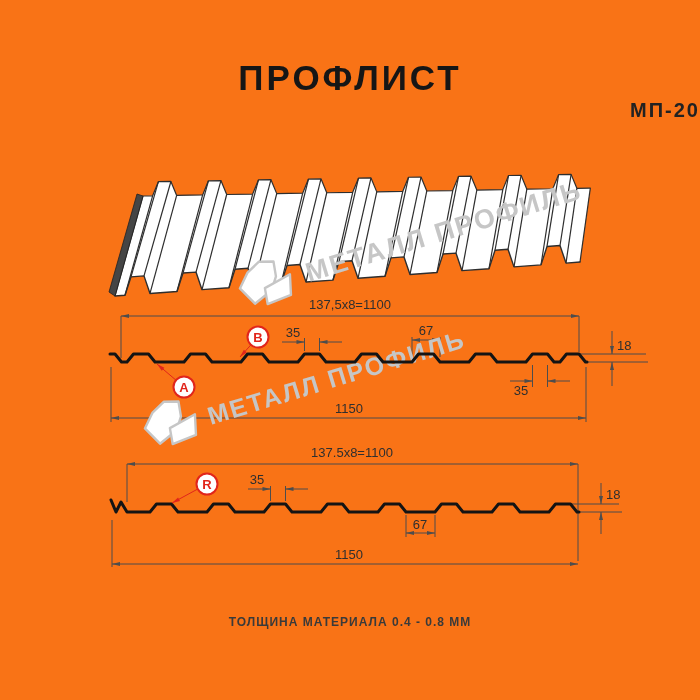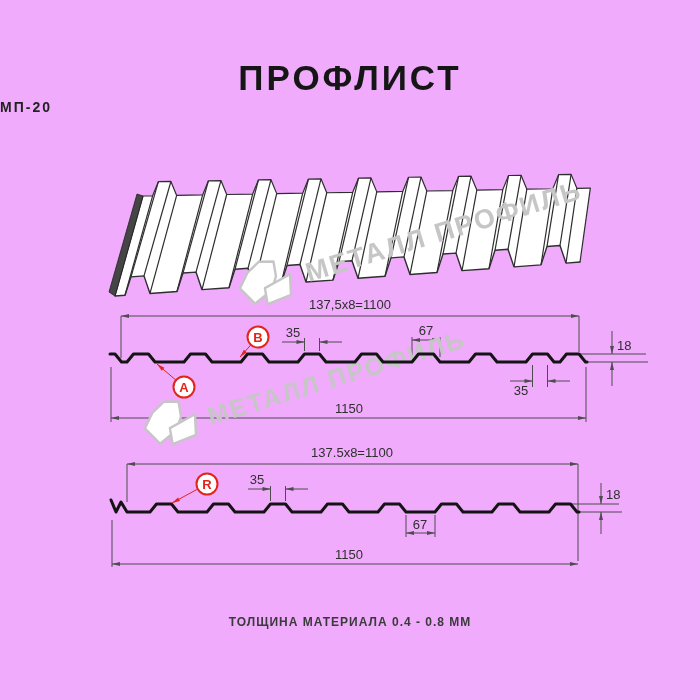--- a/index.html
+++ b/index.html
@@ -1,21 +1,21 @@
 <!DOCTYPE html>
 <html><head>
 <meta charset="utf-8">
 <style>
   html,body{margin:0;padding:0;background:#ffffff;}
-  .page{position:relative;width:700px;height:700px;background:#f0abfc;overflow:hidden;
+  .page{position:relative;width:700px;height:700px;background:#f97316;overflow:hidden;
         font-family:"Liberation Sans",sans-serif;}
   .title{position:absolute;left:0;top:58px;width:700px;text-align:center;
          font-size:35px;font-weight:800;letter-spacing:3px;color:#161616;}
-  .subtitle{position:absolute;left:0;top:99px;width:700px;text-align:left;
-            font-size:14px;font-weight:600;letter-spacing:2px;color:#222222;}
+  .subtitle{position:absolute;left:0;top:99px;width:700px;text-align:right;
+            font-size:20px;font-weight:600;letter-spacing:2px;color:#222222;}
   .footer{position:absolute;left:0;top:615px;width:700px;text-align:center;
           font-size:12px;font-weight:600;letter-spacing:1px;color:#3a3a3a;}
   svg{position:absolute;left:0;top:0;}
   text{font-family:"Liberation Sans",sans-serif;}
   .dimtxt{font-size:13px;fill:#2f2f2f;}
   .marktxt{font-size:13px;font-weight:bold;fill:#e1251b;}
   .wmtxt{font-size:27px;font-weight:bold;fill:#c6c6c6;letter-spacing:2px;}
   .wmtxt2{font-size:25px;font-weight:bold;fill:#c6c6c6;letter-spacing:2px;}
 </style>
 </head>

